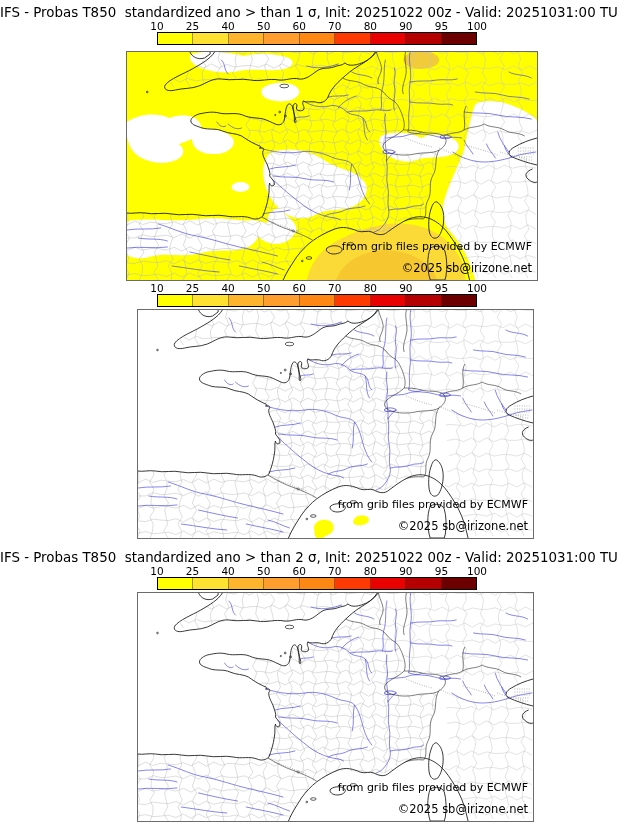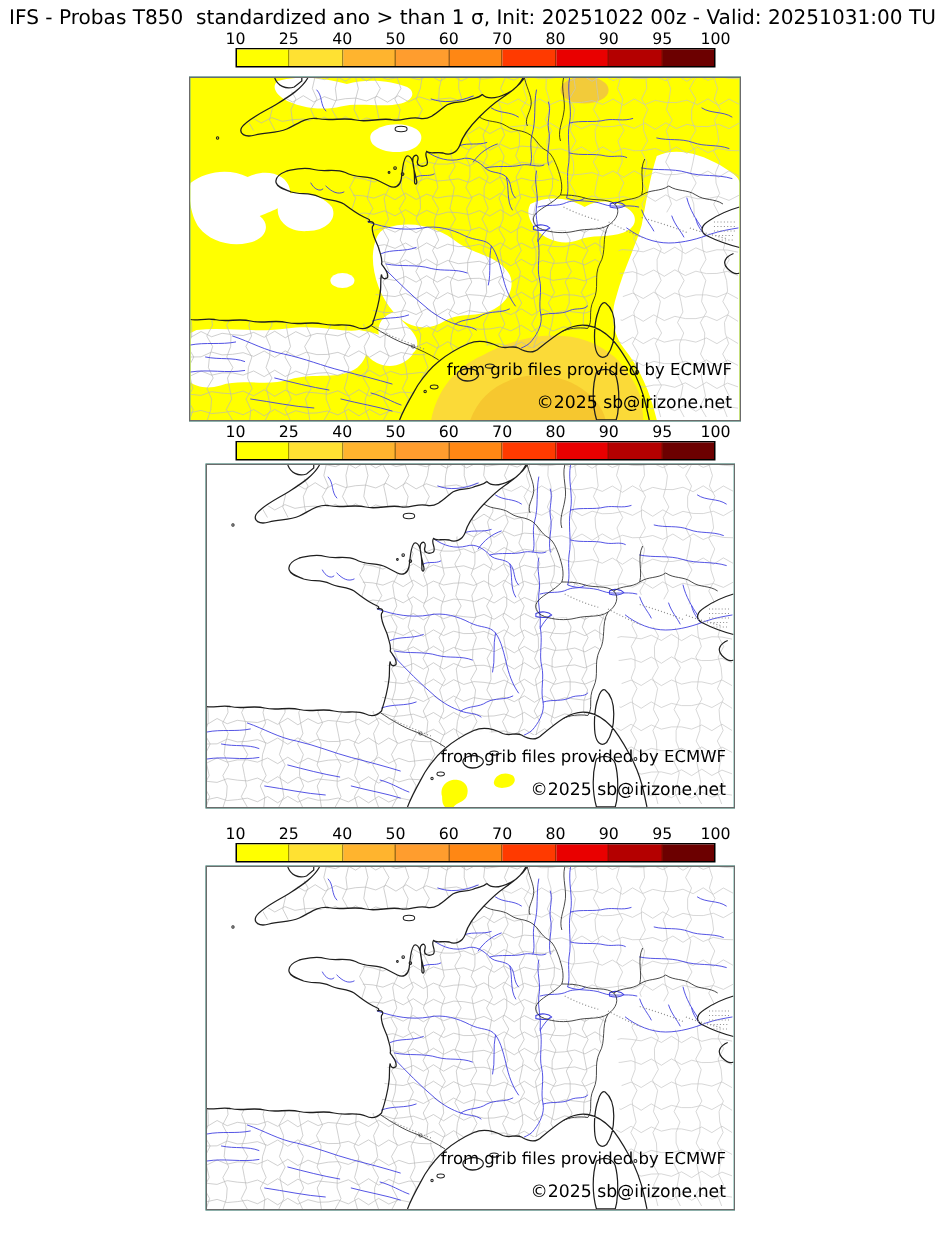--- a/index.html
+++ b/index.html
@@ -2,27 +2,27 @@
 <html><head>
 <meta charset="utf-8">
 <style>
   html,body{margin:0;padding:0;background:#ffffff;}
   body{width:630px;height:828px;font-family:"DejaVu Sans","Liberation Sans",sans-serif;color:#000;}
   .screen{position:relative;width:630px;height:828px;overflow:hidden;background:#fff;}
   .panel{position:absolute;left:0;width:630px;}
   #panel-1{top:5px}
   #panel-2{top:282px}
   #panel-3{top:550px}
-  .title{text-align:center;font-size:13.4px;line-height:15px;white-space:pre;}
+  .title{text-align:left;font-size:13.4px;line-height:15px;white-space:pre;}
   .ticks{position:relative;height:10px;width:320px;margin:1px 0 0 157px;font-size:10.5px;line-height:10px;}
   .ticks span{position:absolute;top:0;transform:translateX(-50%);}
   .cbar{display:flex;width:318px;height:11px;margin:1px 0 0 157px;border:1px solid #000;}
   .cbar div{flex:1;border-right:1px solid rgba(50,25,0,.45);}
   .cbar div:last-child{border-right:none;}
-  .map{position:relative;height:228px;border:1.5px solid #6b6b6b;margin-top:6px;background:#5eead4;}
+  .map{position:relative;height:228px;border:1.5px solid #6b6b6b;margin-top:6px;background:#ec4899;padding-left:44px;}
   #panel-2 .map,#panel-3 .map{margin-top:2px;}
   .map-1{margin-left:126px;width:366px;}
   .map-2,.map-3{margin-left:137px;width:351px;}
   .map svg{position:absolute;left:0;top:0;width:100%;height:100%;}
   .attr{position:absolute;white-space:pre;}
   .a1{right:5px;top:188px;font-size:11px;}
   .a2{right:5px;top:209px;font-size:11.5px;}
 </style>
 </head>
 <body>
@@ -188,20 +188,21 @@
             <circle cx="297" cy="196" r="1"></circle>
           </g>
           <path d="M248,86 C256,90 264,93 272,95 M278,96 C286,100 294,104 302,107 M300,93 C310,96 320,99 330,103 M332,100 C340,103 348,105 356,107 M126,169 C136,173 146,177 156,181 M348,96 h14 M348,99 h14 M348,102 h14 M349,105 h13 M351,108 h11" fill="none" stroke="#8f8f8f" stroke-width="0.8" stroke-dasharray="0.7 1.5"></path>
         </svg>
       <span class="attr a1">from grib files provided by ECMWF</span>
       <span class="attr a2">©2025 sb@irizone.net</span>
     </div>
   </section>
 
   <section class="panel" id="panel-3">
+    <div class="title">IFS - Probas T850  standardized ano &gt; than 2 σ, Init: 20251022 00z - Valid: 20251031:00 TU</div>
     <div class="ticks">
         <span style="left: 0%;">10</span>
         <span style="left: 11.1111%;">25</span>
         <span style="left: 22.2222%;">40</span>
         <span style="left: 33.3333%;">50</span>
         <span style="left: 44.4444%;">60</span>
         <span style="left: 55.5556%;">70</span>
         <span style="left: 66.6667%;">80</span>
         <span style="left: 77.7778%;">90</span>
         <span style="left: 88.8889%;">95</span>

